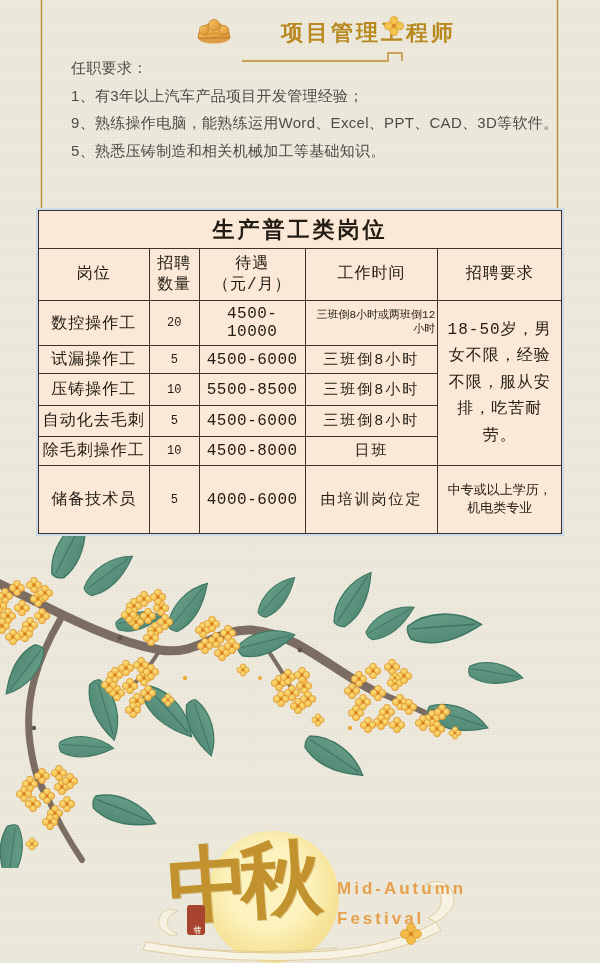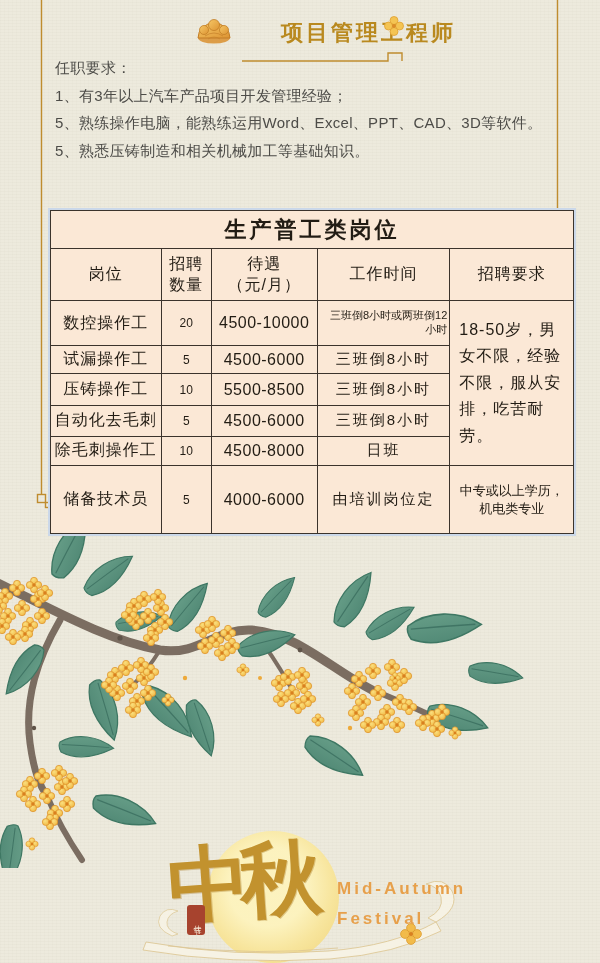--- a/index.html
+++ b/index.html
@@ -25,38 +25,38 @@
   .hdr-title{
     font-size:22px; font-weight:bold; color:#b9891f; letter-spacing:3px;
     font-family:"Liberation Sans", sans-serif; padding-top:4px;margin-left:38px;
   }
   .hdr-underline{ position:absolute; left:242px; top:34px; }
   .hdr-flower{ position:absolute; left:383px; top:1px; width:22px; height:22px; }
 
   
   .reqs{ position:absolute; left:55px; top:60px; width:505px; z-index:5;
          color:#4d4c48; font-size:15px; letter-spacing:.3px; }
-  .reqs .line{ margin-bottom:11.5px; line-height:16px; }
+  .reqs .line{ margin-bottom:11.5px; line-height:16px;margin-left:16px; }
 
   
   .jobs{ position:absolute; left:38px; top:210px; z-index:6;
          border-collapse:collapse; table-layout:fixed; width:524px;
          outline:2px solid #cbd8e9;
-         font-family:Liberation Sans, sans-serif; color:#221c14;
-         background:#fde047;margin-left:12px; }
+         font-family:Liberation Mono, monospace; color:#221c14;
+         background:#fde047; }
   .jobs td, .jobs th{ border:1.6px solid #3b332c; background:#fbe8d6;
          text-align:center; vertical-align:middle; padding:1px 2px; }
   .jobs .title-cell{ font-size:22px; font-weight:bold; letter-spacing:3px; height:38px; }
   .jobs th{ font-size:16px; font-weight:normal; white-space:pre-line; line-height:1.3; height:52px; letter-spacing:1px;}
   .jobs .pos{ font-size:16px; letter-spacing:1px; }
   .jobs .num{ font-size:12px; }
   .jobs .sal{ font-size:16px; letter-spacing:.5px; }
   .jobs .sch{ font-size:15px; letter-spacing:2px; }
   .jobs .sch-small{ font-size:11px; letter-spacing:0; line-height:1.25;text-align:right; }
-  .jobs .req-merged{ font-size:16px; line-height:1.65; text-align:left; padding:16px 9px; letter-spacing:1px;}
+  .jobs .req-merged{ font-size:16px; line-height:1.65; text-align:center; padding:16px 9px; letter-spacing:1px;}
   .jobs .req-last{ font-size:13px; line-height:1.35; text-align:center; padding:16px 5px; }
 
   
   .flowers{ position:absolute; left:0; top:528px; z-index:4; pointer-events:none; }
 
   
   .moon{ position:absolute; left:207px; top:831px; width:132px; height:132px; border-radius:50%;
     background:radial-gradient(circle at 46% 42%, #fdf3bd 0 38%, #f8e59a 62%, #f2d77e 88%, #eecf6f 100%);
     opacity:.95; z-index:3; }
   .clouds{ position:absolute; left:138px; top:858px; z-index:5; pointer-events:none; }
@@ -118,21 +118,21 @@
       <circle cx="11" cy="16.5" r="4"></circle>
         <circle cx="5.5" cy="11" r="4"></circle>
     </g>
     <circle cx="11" cy="11" r="2" fill="#db8c27"></circle>
   </svg>
 </div>
 
 <div class="reqs">
   <div class="line">任职要求：</div>
   <div class="line">1、有3年以上汽车产品项目开发管理经验；</div>
-  <div class="line">5、熟练操作电脑，能熟练运用Word、Excel、PPT、CAD、3D等软件。</div>
+  <div class="line">9、熟练操作电脑，能熟练运用Word、Excel、PPT、CAD、3D等软件。</div>
   <div class="line">5、熟悉压铸制造和相关机械加工等基础知识。</div>
 </div>
 
 <table class="jobs">
   <colgroup>
     <col style="width:110px">
       <col style="width:50px">
       <col style="width:105px">
     <col style="width:132px">
       <col style="width:123px">

